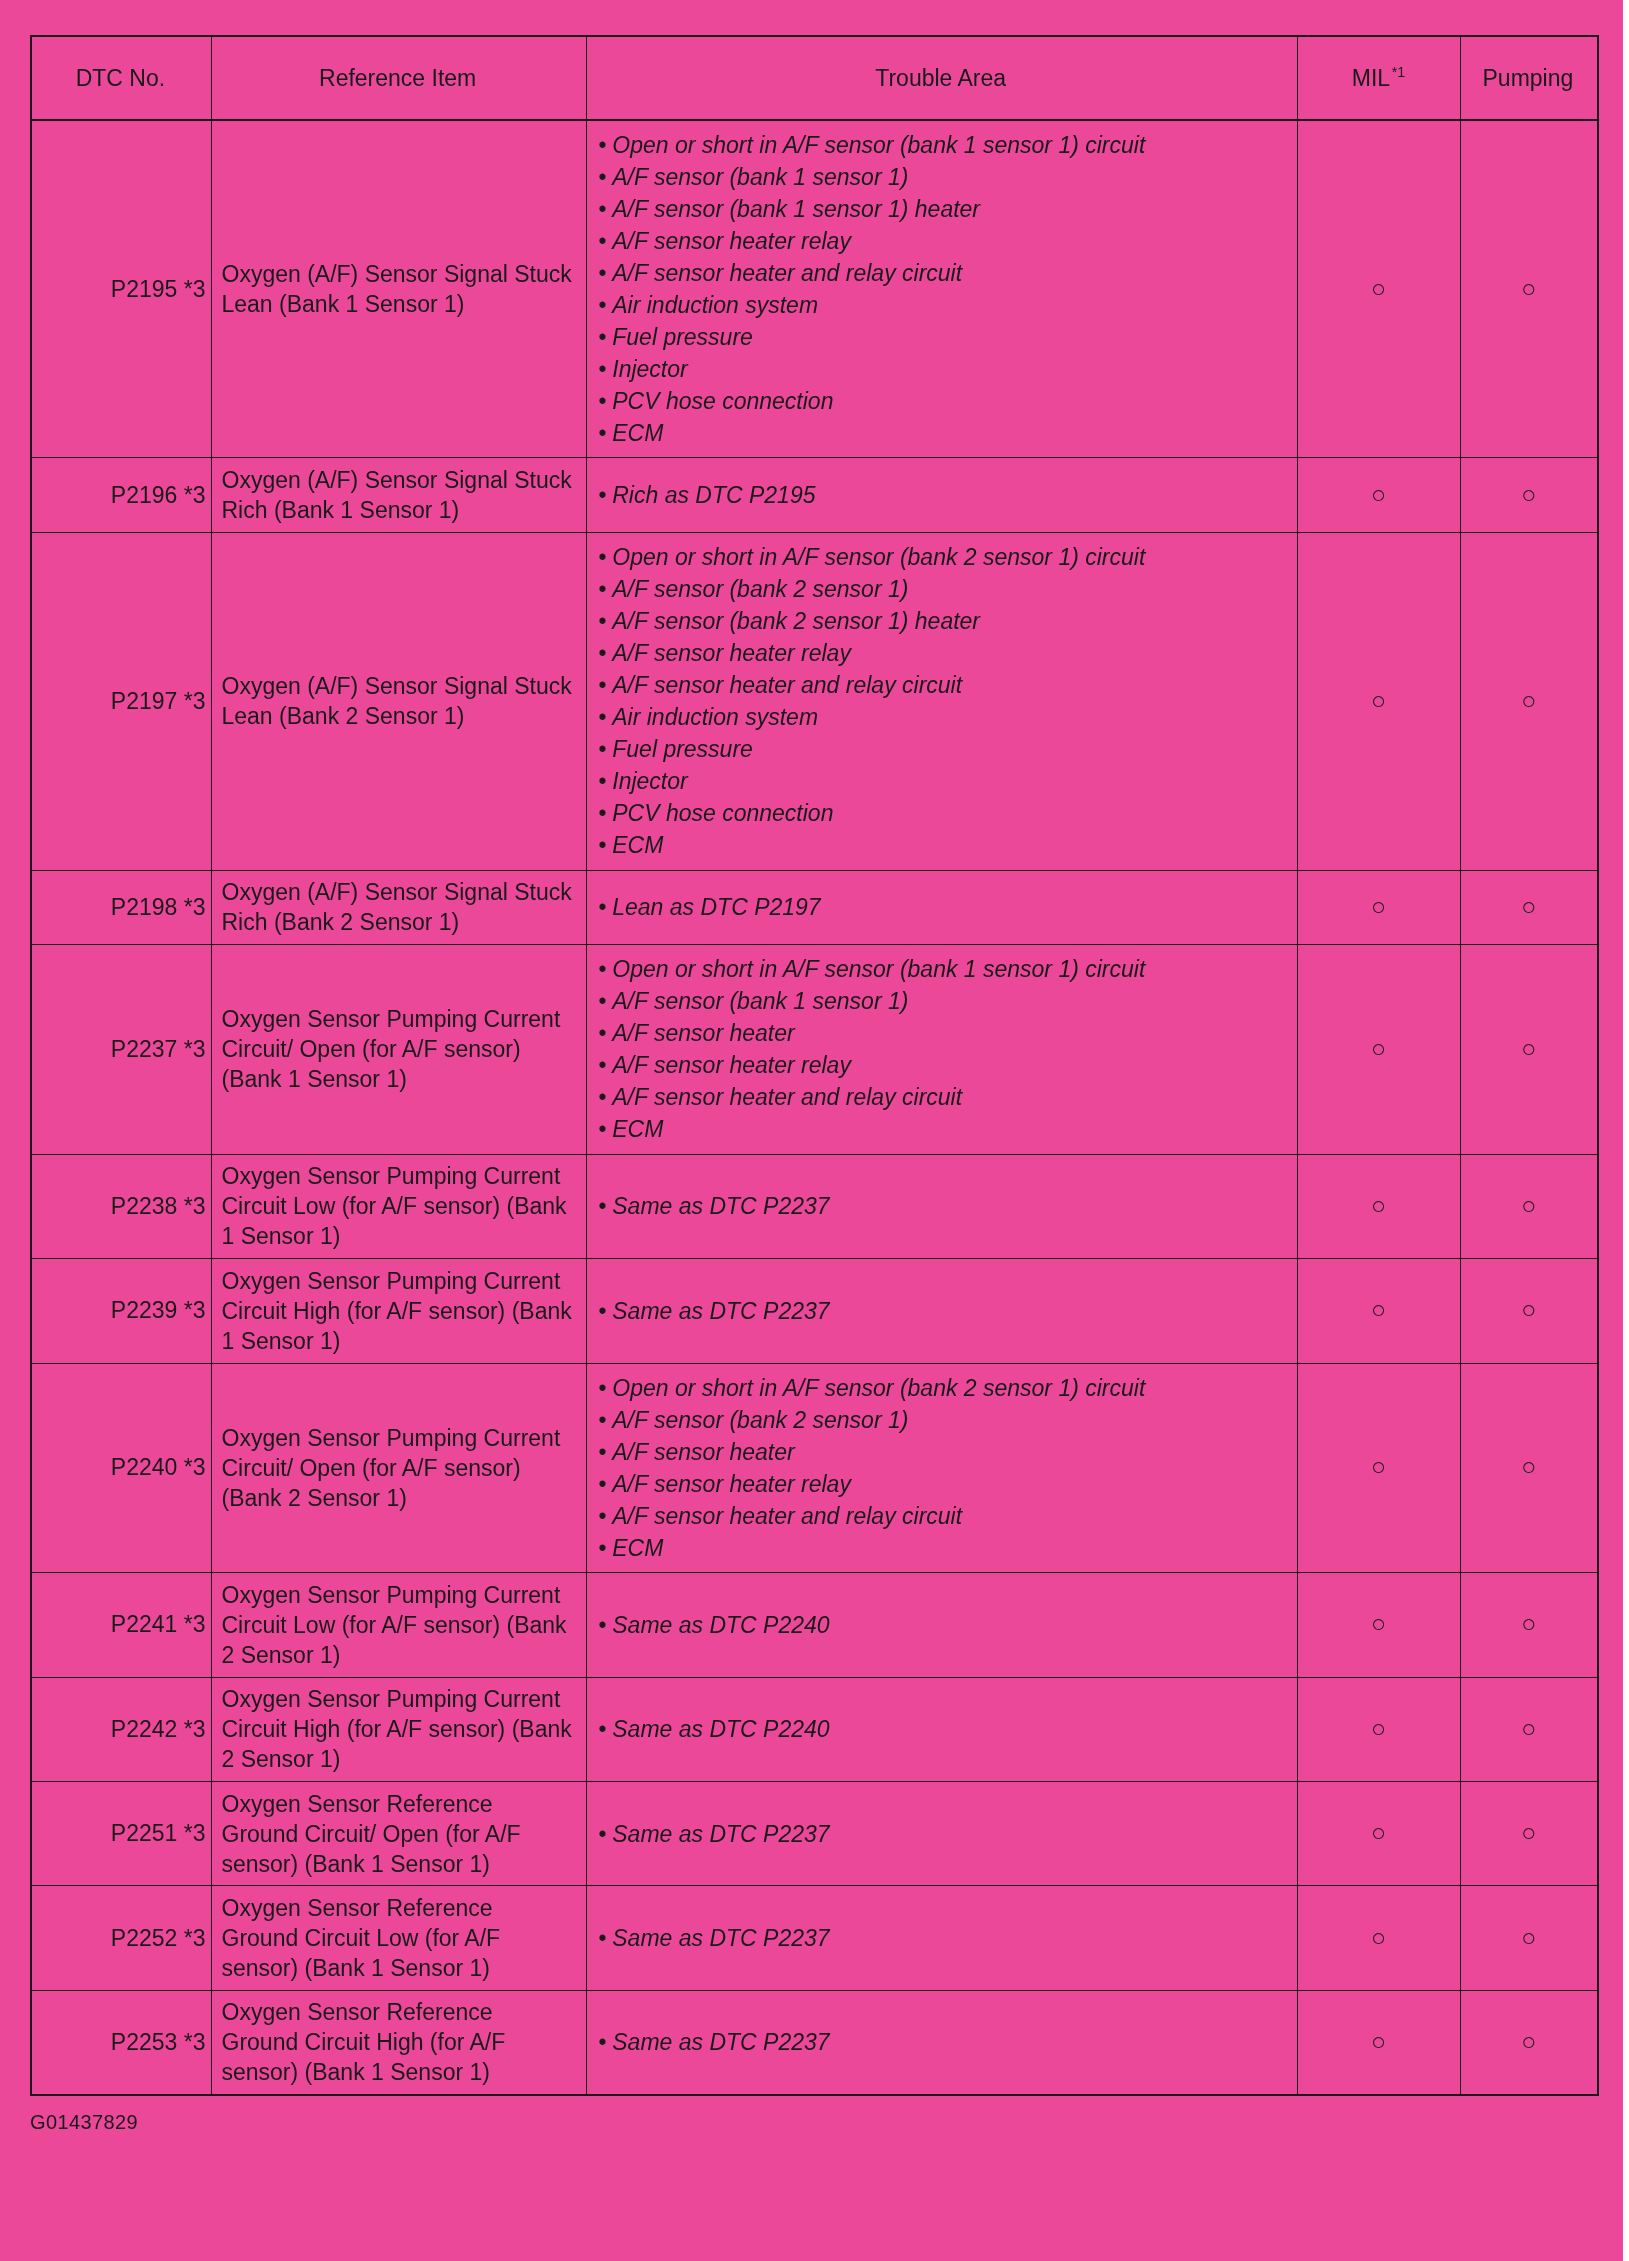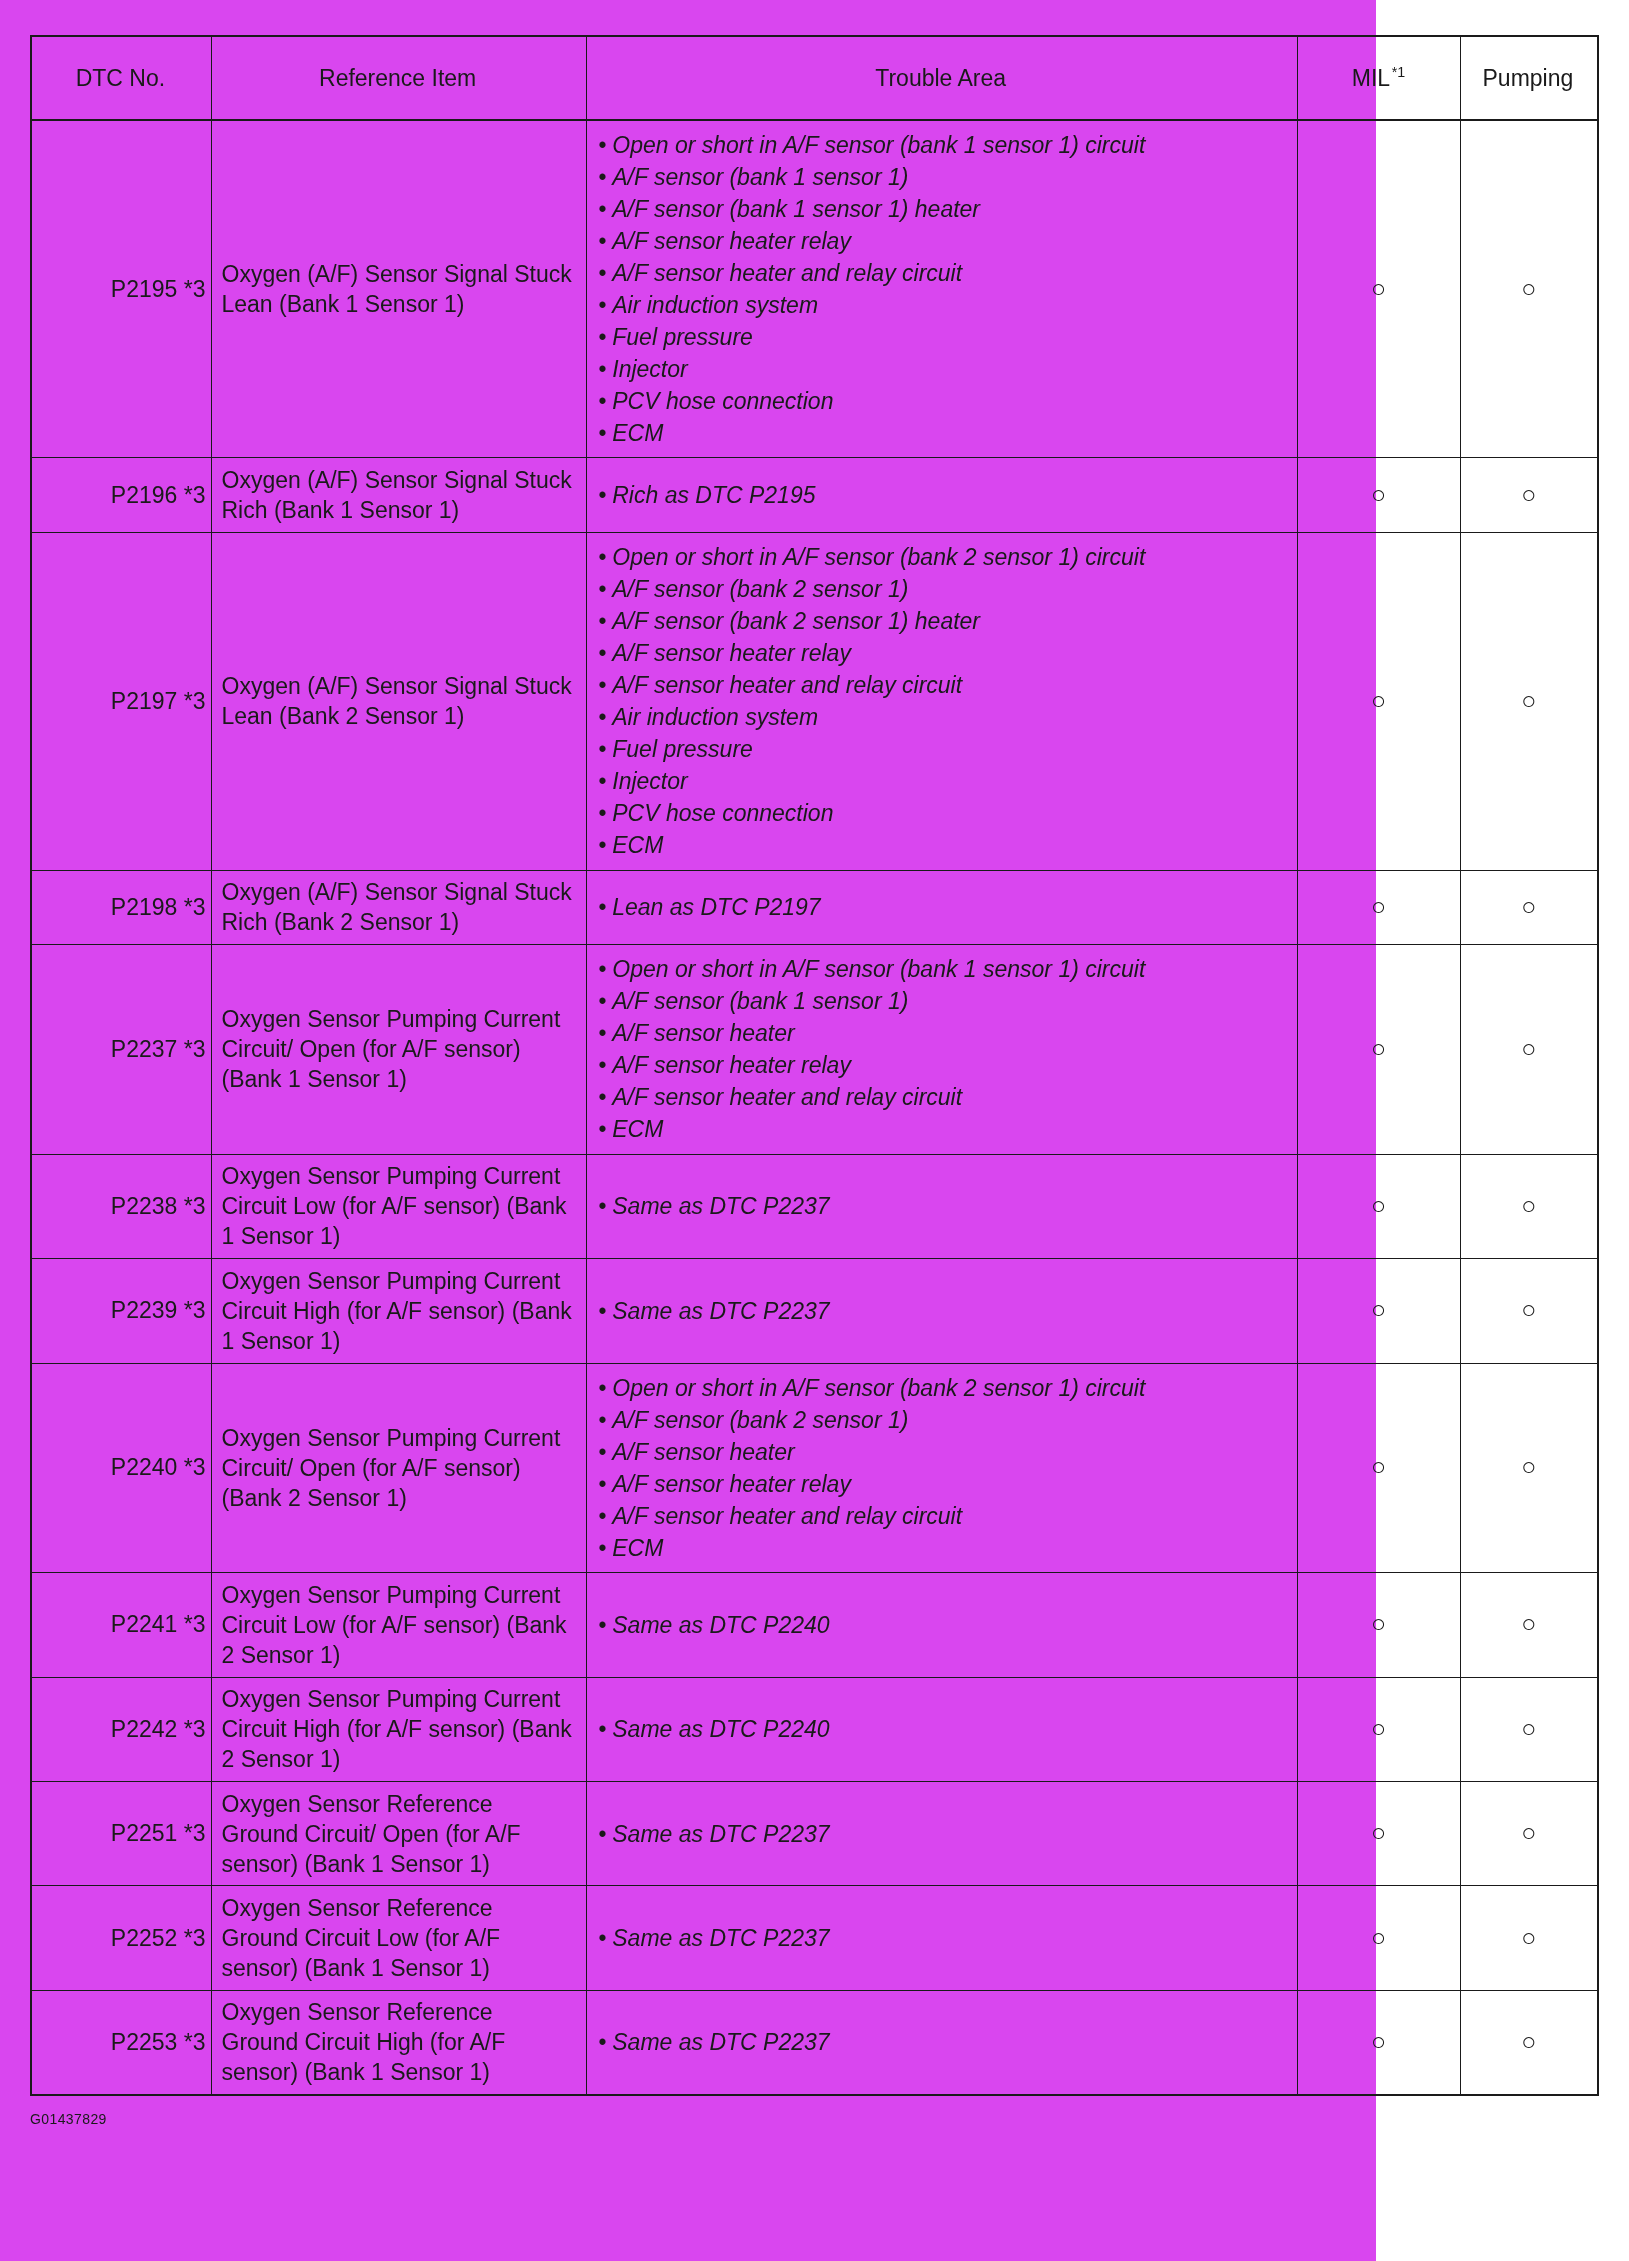--- a/index.html
+++ b/index.html
@@ -3,25 +3,25 @@
 <meta charset="utf-8">
 <style>
   html, body {
     margin: 0;
     padding: 0;
     background: #ffffff;
     color: #1a1a1a;
     font-family: "Liberation Sans", sans-serif;
   }
   .page {
-    width: 1376px;
+    width: 1623px;
     min-height: 2261px;
     box-sizing: border-box;
     padding: 35px 28.5px 17px 30px;
-    background: #d946ef;
+    background: #ec4899;
   }
   table.dtc-table {
     border-collapse: collapse;
     width: 1568px;
     table-layout: fixed;
     border: 2.5px solid #1a1a1a;
     font-size: 23px;
   }
   th, td {
     border: 1.7px solid #1a1a1a;
@@ -74,21 +74,21 @@
     text-align: center;
     padding: 6.7px 3.4px;
   }
   td.mark-cell .circle {
     font-size: 25px;
     line-height: 25px;
     display: inline-block;
   }
   .figure-id {
     margin-top: 15px;
-    font-size: 14px;
+    font-size: 20px;
     letter-spacing: 0.4px;
   }
 </style>
 </head>
 <body>
 
 <div class="page">
 
   <table class="dtc-table">
     <colgroup>

